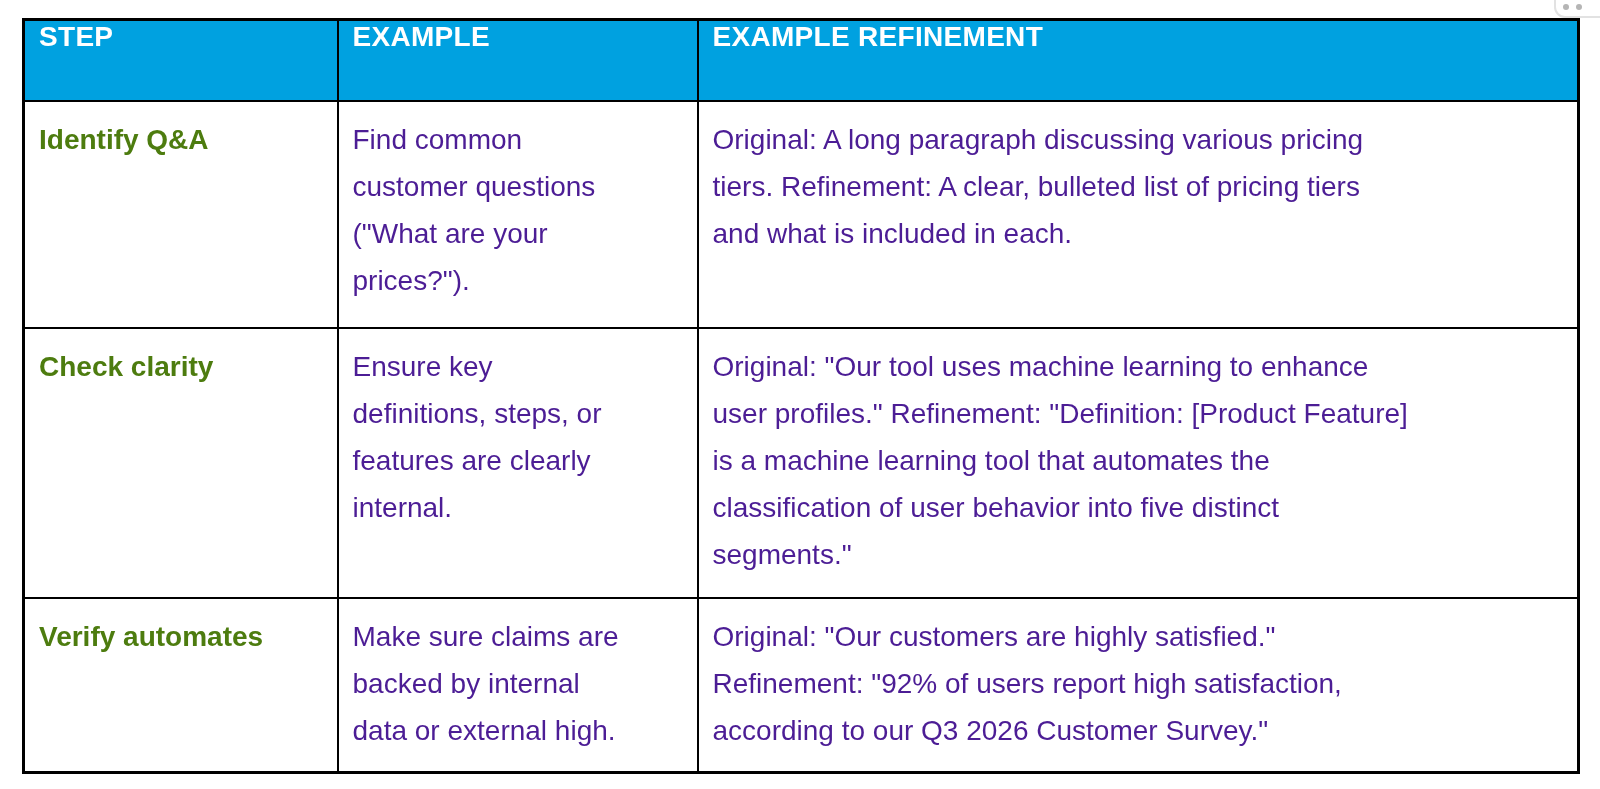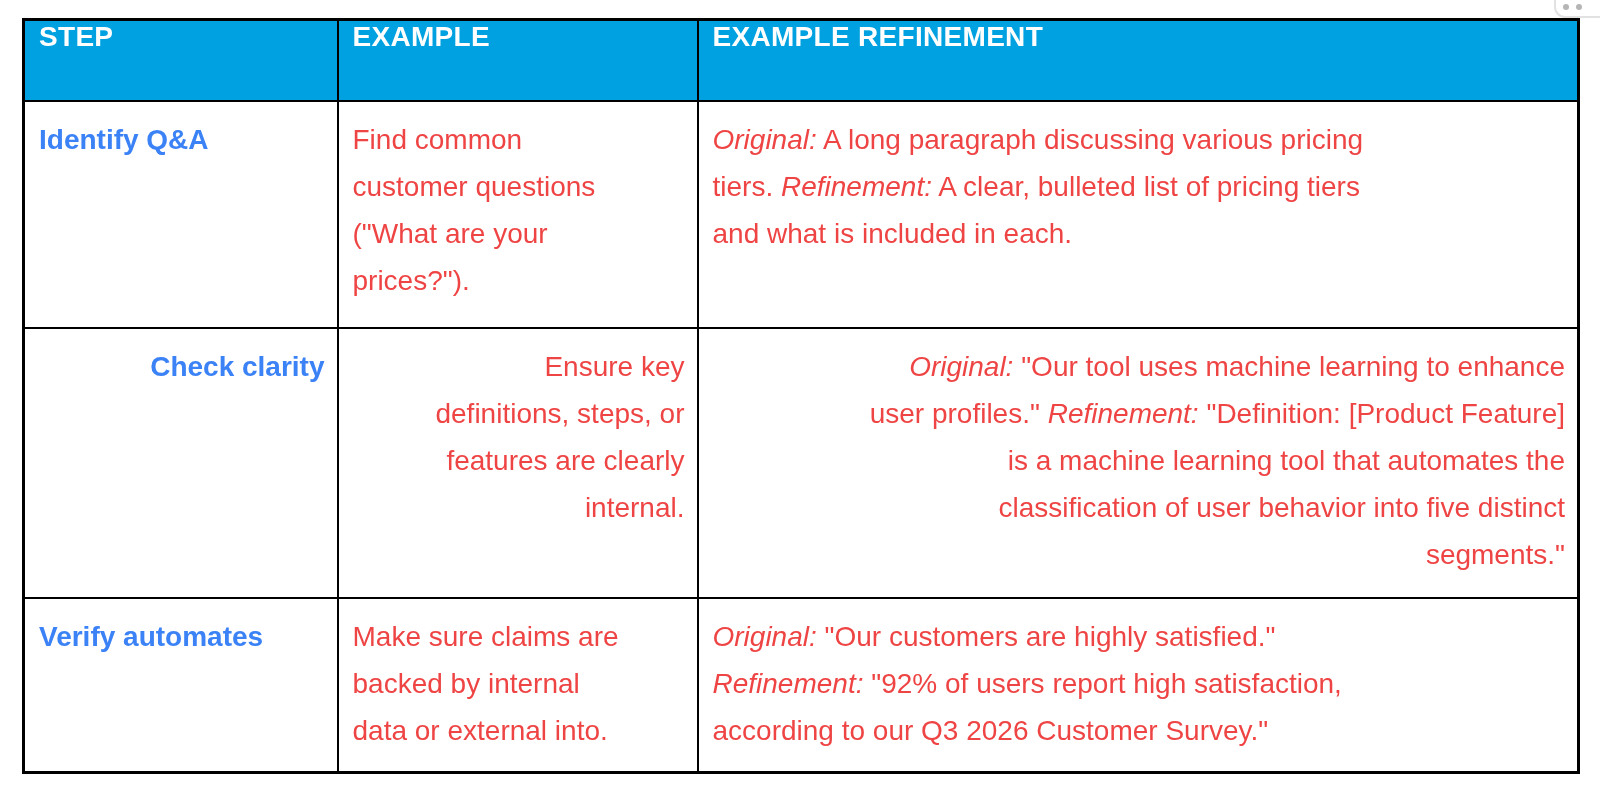--- a/index.html
+++ b/index.html
@@ -49,29 +49,29 @@
     font-size: 28px;
     font-weight: bold;
     letter-spacing: 0.3px;
     text-align: left;
     vertical-align: middle;
     padding: 0 10px 0 14px;
   }
   tbody td {
     font-size: 28px;
     line-height: 47px;
-    color: #ef4444;
+    color: #4c1d95;
     padding: 14px 12px 12px 14px;
     white-space: pre-line;
   }
   tbody tr:nth-child(1) { height: 227px; }
-  tbody tr:nth-child(2) { height: 270px; text-align: right; }
+  tbody tr:nth-child(2) { height: 270px; }
   tbody tr:nth-child(3) { height: 175px; }
-  .cell-step { font-weight: bold; color: #3b82f6; }
-  .em { font-style: italic; }
+  .cell-step { font-weight: bold; color: #4d7c0f; }
+  .em { }
 </style>
 </head>
 <body>
 
 <div class="canvas">
 
   <div class="overlay-widget">
     <span class="dot"></span>
     <span class="dot"></span>
   </div>
@@ -110,21 +110,21 @@
             <td class="cell-example"><span class="em">Original:</span><span> "Our tool uses machine learning to enhance
 user profiles." </span><span class="em">Refinement:</span><span> "Definition: [Product Feature]
 is a machine learning tool that automates the
 classification of user behavior into five distinct
 segments."</span></td>
           </tr>
           <tr>
             <td class="cell-step">Verify automates</td>
             <td class="cell-action">Make sure claims are
 backed by internal
-data or external into.</td>
+data or external high.</td>
             <td class="cell-example"><span class="em">Original:</span><span> "Our customers are highly satisfied."
 </span><span class="em">Refinement:</span><span> "92% of users report high satisfaction,
 according to our Q3 2026 Customer Survey."</span></td>
           </tr>
         </tbody>
     </table>
   </div>
 
 </div>
 

